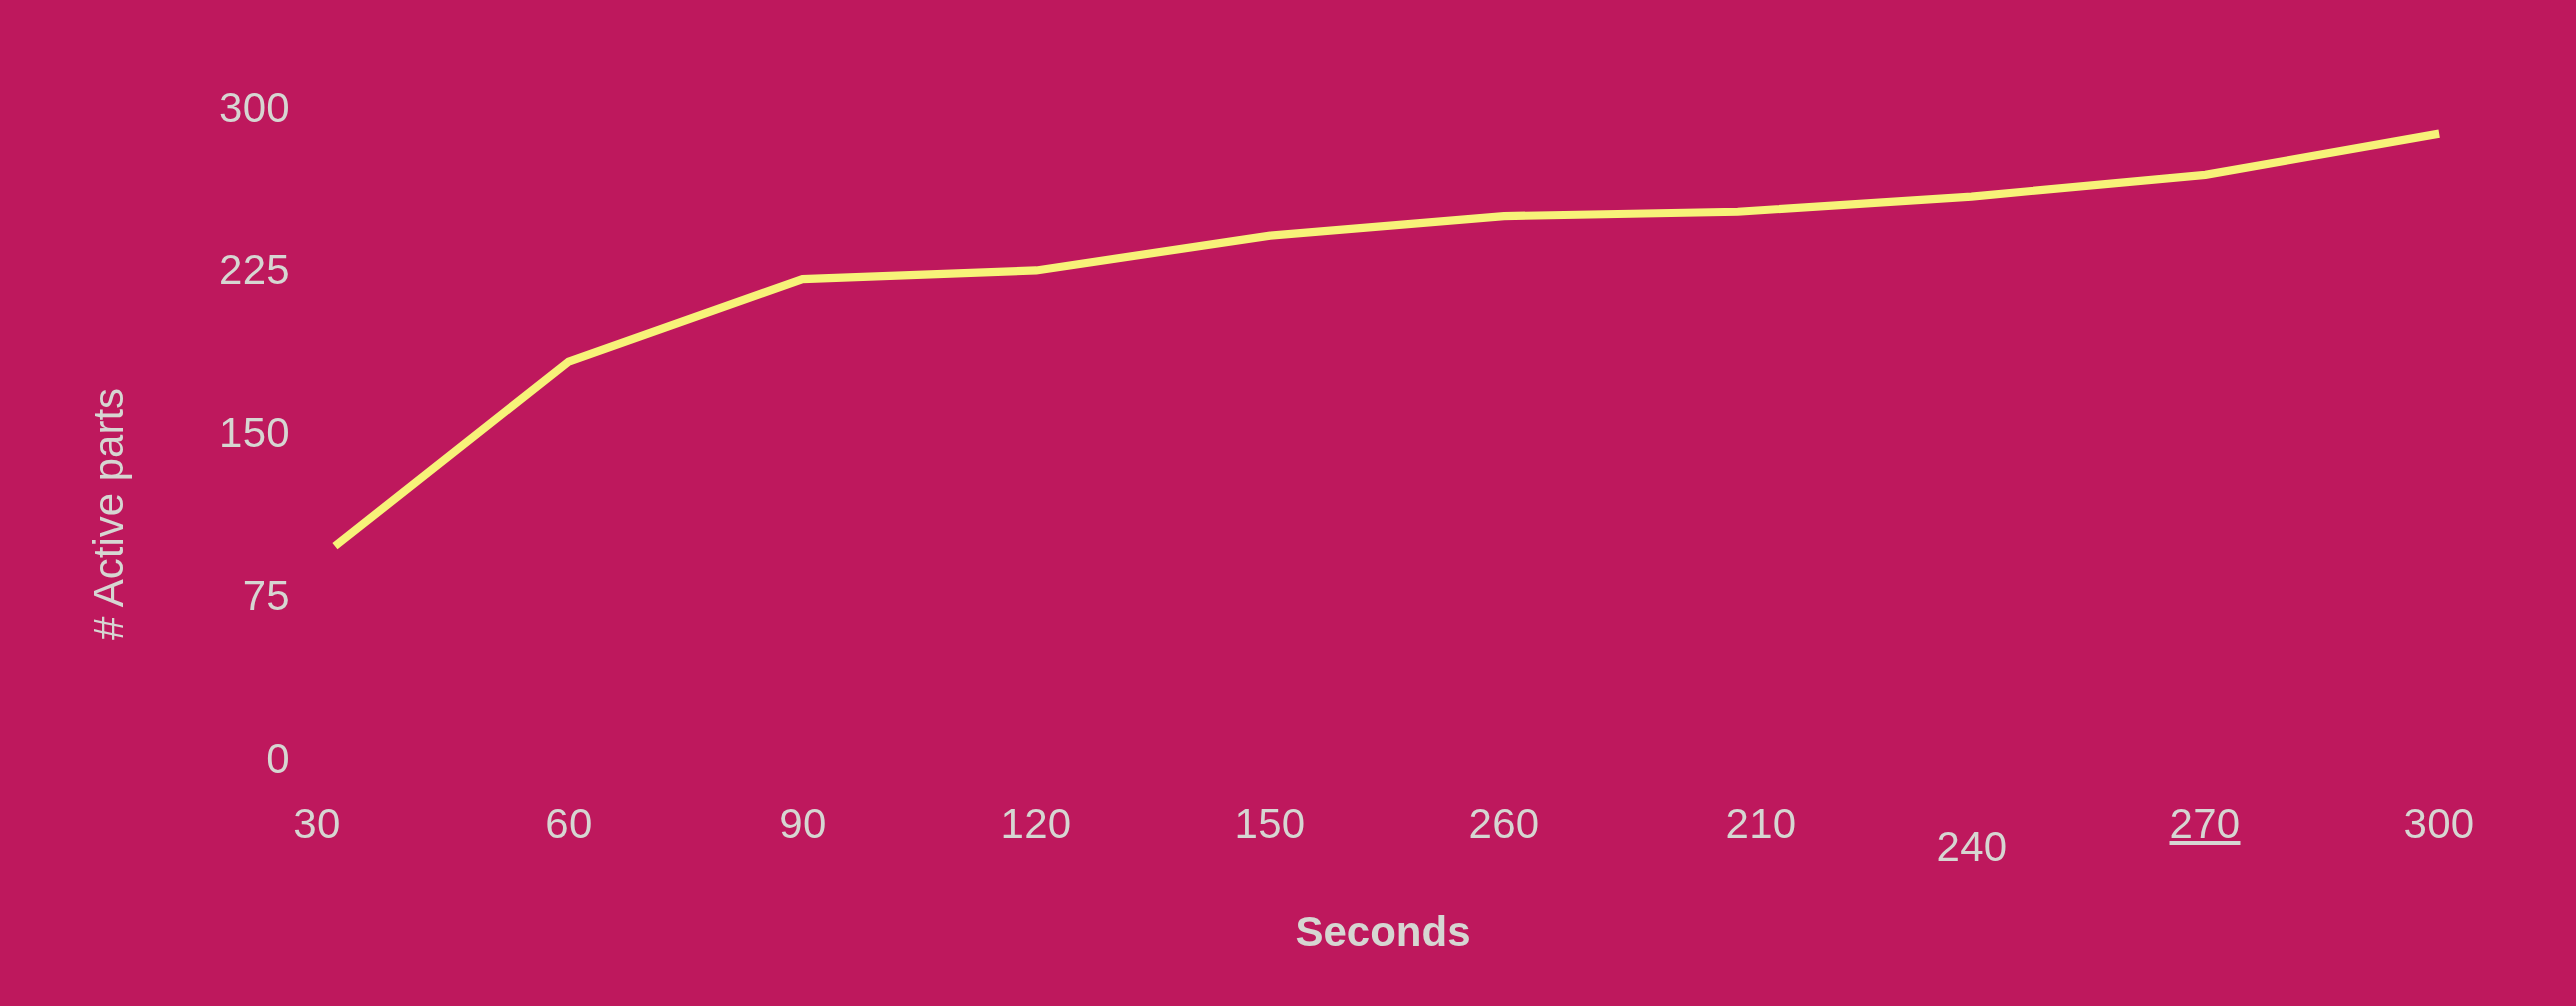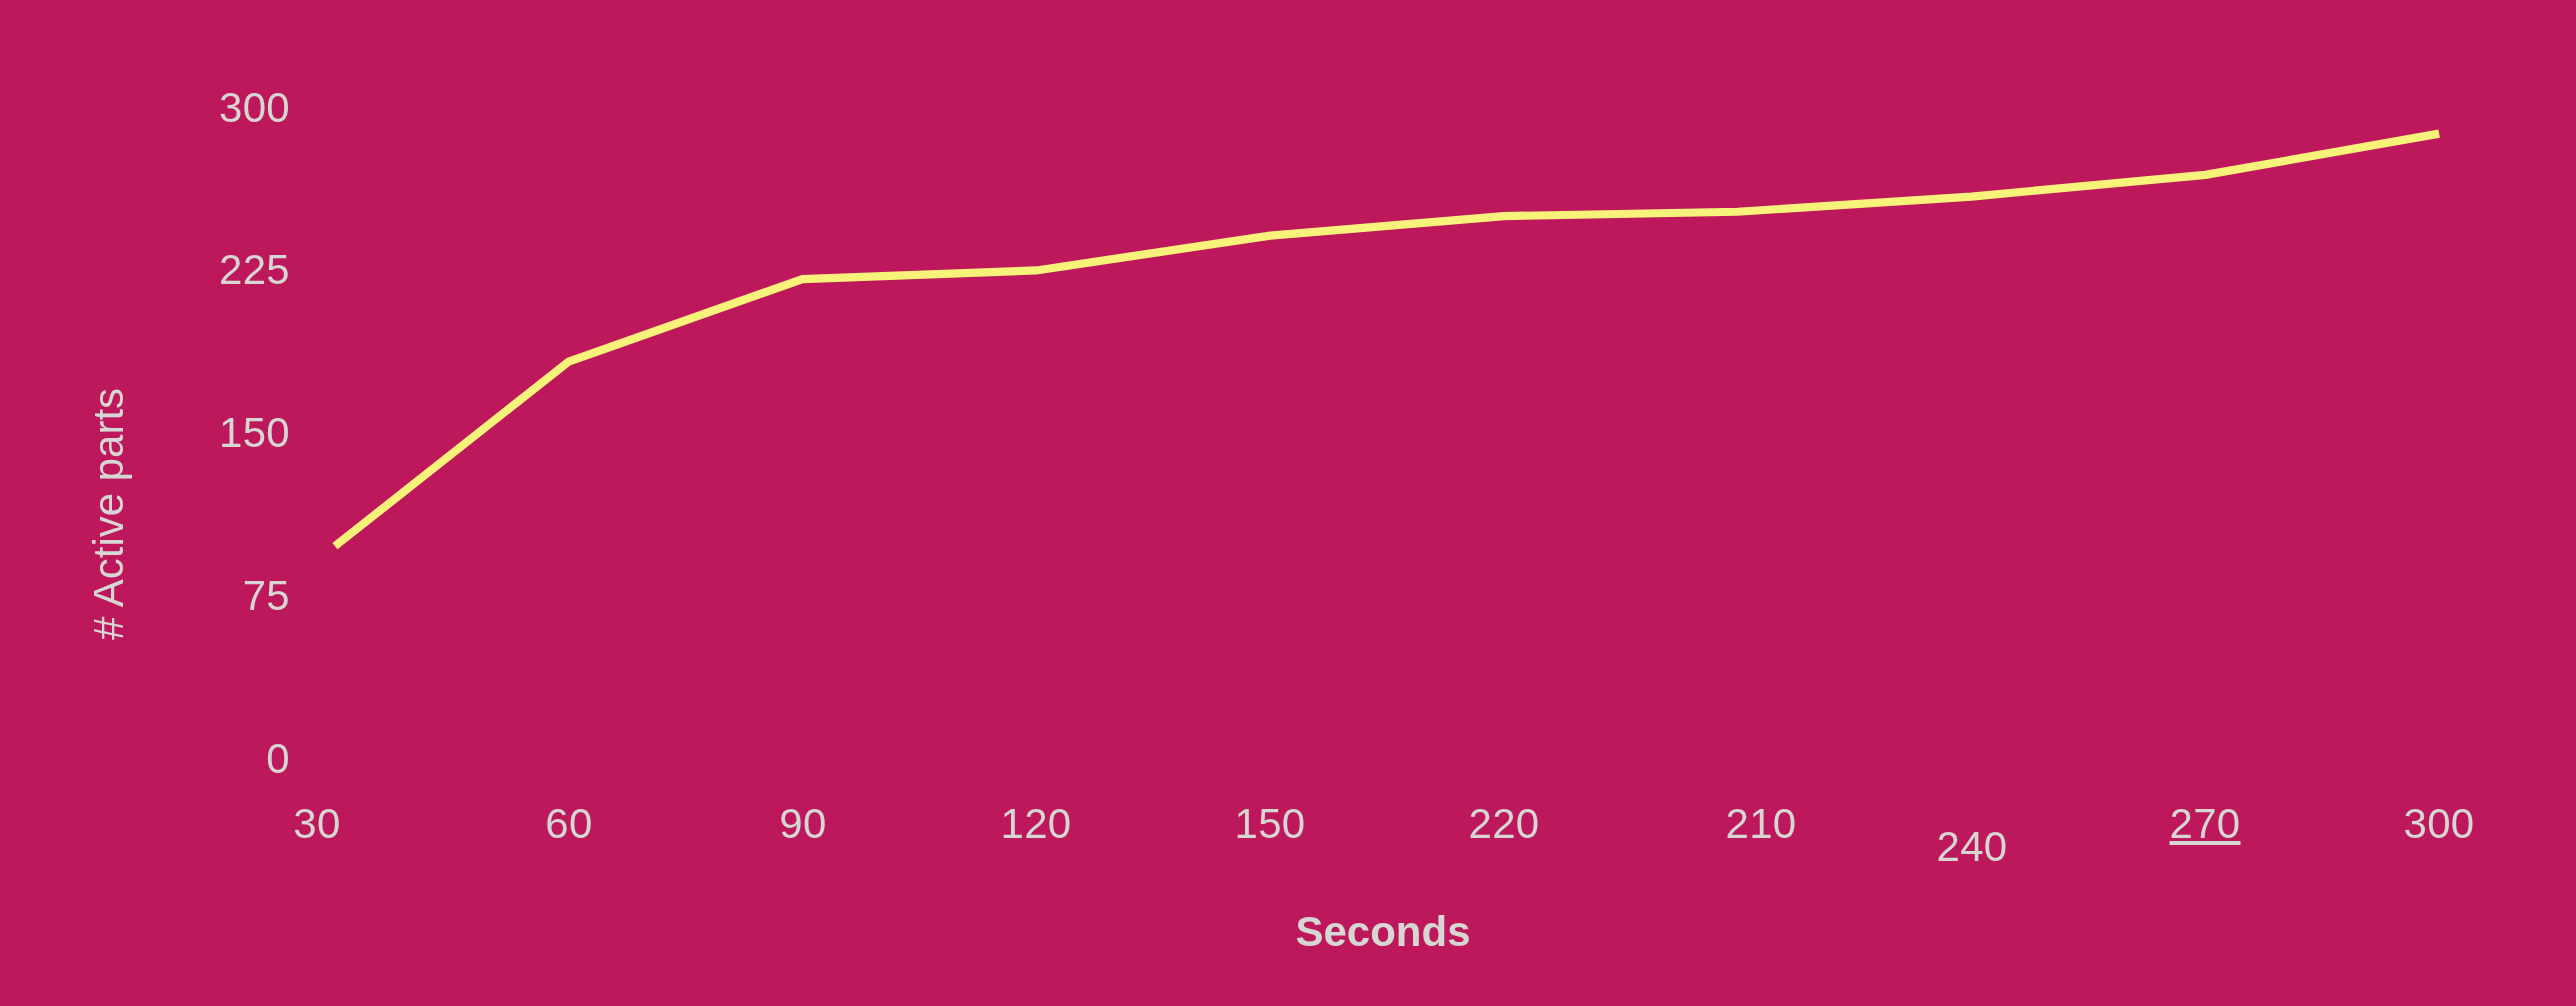--- a/index.html
+++ b/index.html
@@ -78,21 +78,21 @@
       <div class="tick-label y-tick" style="right: 2286px; top: 433px;">150</div>
       <div class="tick-label y-tick" style="right: 2286px; top: 596px;">75</div>
       <div class="tick-label y-tick" style="right: 2286px; top: 759px;">0</div>
     </div>
   <div id="x-tick-layer">
       <div class="tick-label x-tick" style="left: 317px; top: 803px;">30</div>
       <div class="tick-label x-tick" style="left: 569px; top: 803px;">60</div>
       <div class="tick-label x-tick" style="left: 803px; top: 803px;">90</div>
       <div class="tick-label x-tick" style="left: 1036px; top: 803px;">120</div>
       <div class="tick-label x-tick" style="left: 1270px; top: 803px;">150</div>
-      <div class="tick-label x-tick" style="left: 1504px; top: 803px;">220</div>
+      <div class="tick-label x-tick" style="left: 1504px; top: 803px;">260</div>
       <div class="tick-label x-tick" style="left: 1761px; top: 803px;">210</div>
       <div class="tick-label x-tick" style="left: 1972px; top: 826px;">240</div>
       <div class="tick-label x-tick" style="left: 2205px; top: 803px; text-decoration: underline;">270</div>
       <div class="tick-label x-tick" style="left: 2439px; top: 803px;">300</div>
     </div>
 
   <div id="y-axis-title" style="left: 88px; top: 640px;"># Active parts</div>
   <div id="x-axis-title" style="left: 1383px; top: 911px; font-weight: bold;">Seconds</div>
 
 </div>

